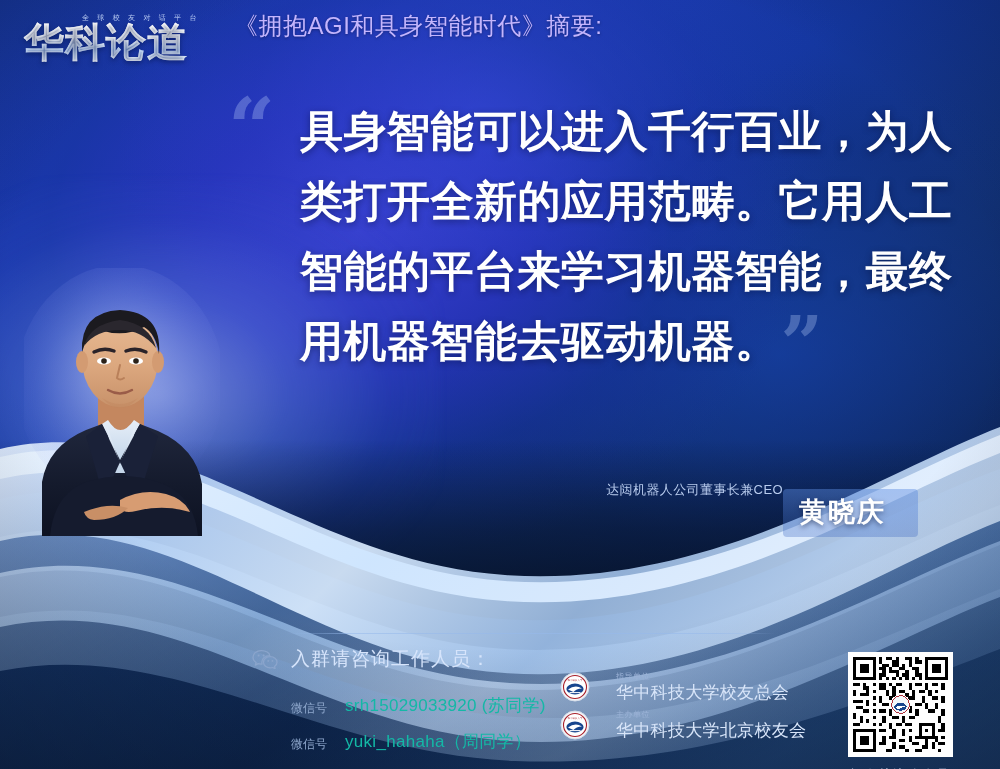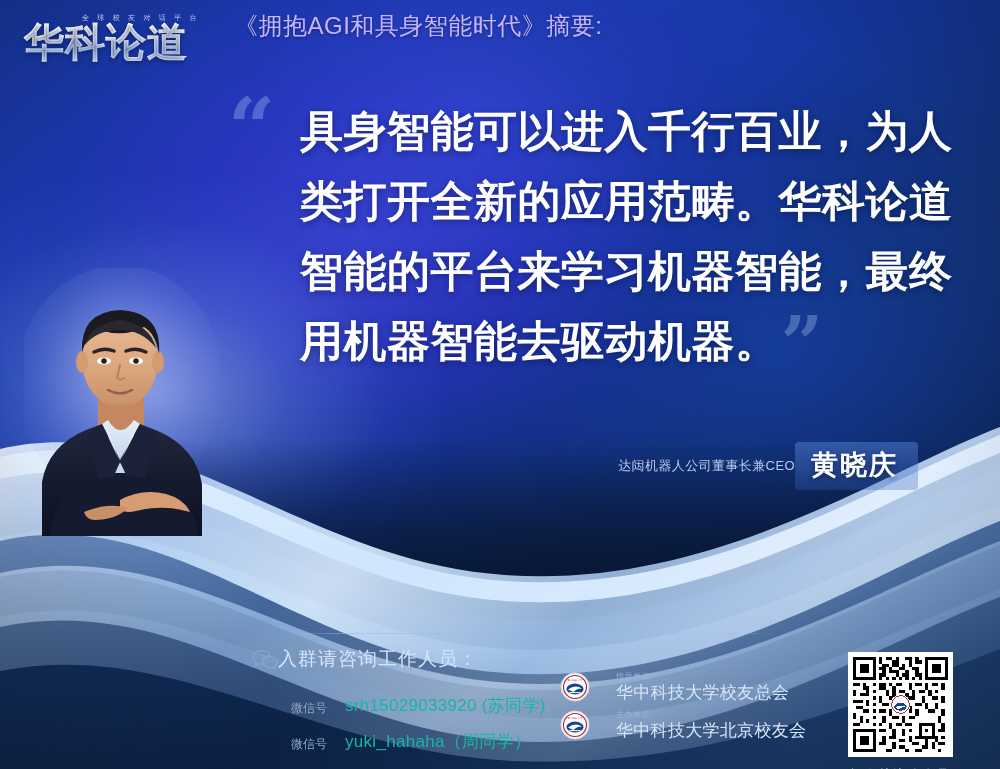--- a/index.html
+++ b/index.html
@@ -155,26 +155,27 @@
     font-size: 13px;
     color: #b9ccee;
     letter-spacing: 0.4px;
     white-space: nowrap;
   }
   .attr-name {
     font-size: 27px;
     font-weight: bold;
     color: #ffffff;
     letter-spacing: 2px;
-    padding: 5px 20px 7px 16px;
+    padding: 5px 32px 7px 16px;
     background: linear-gradient(180deg, rgba(92,140,225,0.45) 0%, rgba(52,96,190,0.30) 100%);
     border-radius: 4px;
     white-space: nowrap;
     text-shadow: 0 2px 5px rgba(2,12,45,0.5);
     font-family: "DejaVu Sans", "Liberation Sans", sans-serif;
+    margin-top: 47px;
   }
 
   
   .portrait {
     position: absolute;
     left: 24px; top: 268px;
     width: 196px; height: 268px;
   }
 
   
@@ -185,20 +186,21 @@
     background: linear-gradient(90deg, rgba(140,175,230,0) 0%, rgba(150,185,235,0.55) 12%, rgba(150,185,235,0.55) 88%, rgba(140,175,230,0) 100%);
   }
   .footer {
     position: absolute;
     left: 252px; top: 646px;
     width: 560px;
   }
   .footer-head {
     display: flex;
     align-items: center;
+    gap: 13px;
     margin-bottom: 9px;
   }
   .wechat-icon { width: 26px; height: 20px; flex: none; }
   .footer-title {
     font-size: 19px;
     color: #d6e4fb;
     letter-spacing: 1px;
     white-space: nowrap;
   }
   .contacts {
@@ -401,21 +403,21 @@
       <div class="logo-tagline">全 球 校 友 对 话 平 台</div>
       <div class="logo-main">华科论道</div>
     </div>
     <div class="header-title">《拥抱AGI和具身智能时代》摘要:</div>
   </div>
 
   <div class="quote-wrap">
     <div class="quote-mark-open">“</div>
     <div class="quote-text">
       <div>具身智能可以进入千行百业，为人</div>
-      <div>类打开全新的应用范畴。华科论道</div>
+      <div>类打开全新的应用范畴。它用人工</div>
       <div>智能的平台来学习机器智能，最终</div>
       <div><span>用机器智能去驱动机器。</span><span class="quote-mark-close">”</span></div>
     </div>
   </div>
 
   <div class="attribution">
     <div class="attr-role">达闼机器人公司董事长兼CEO</div>
     <div class="attr-name">黄晓庆</div>
   </div>
 

